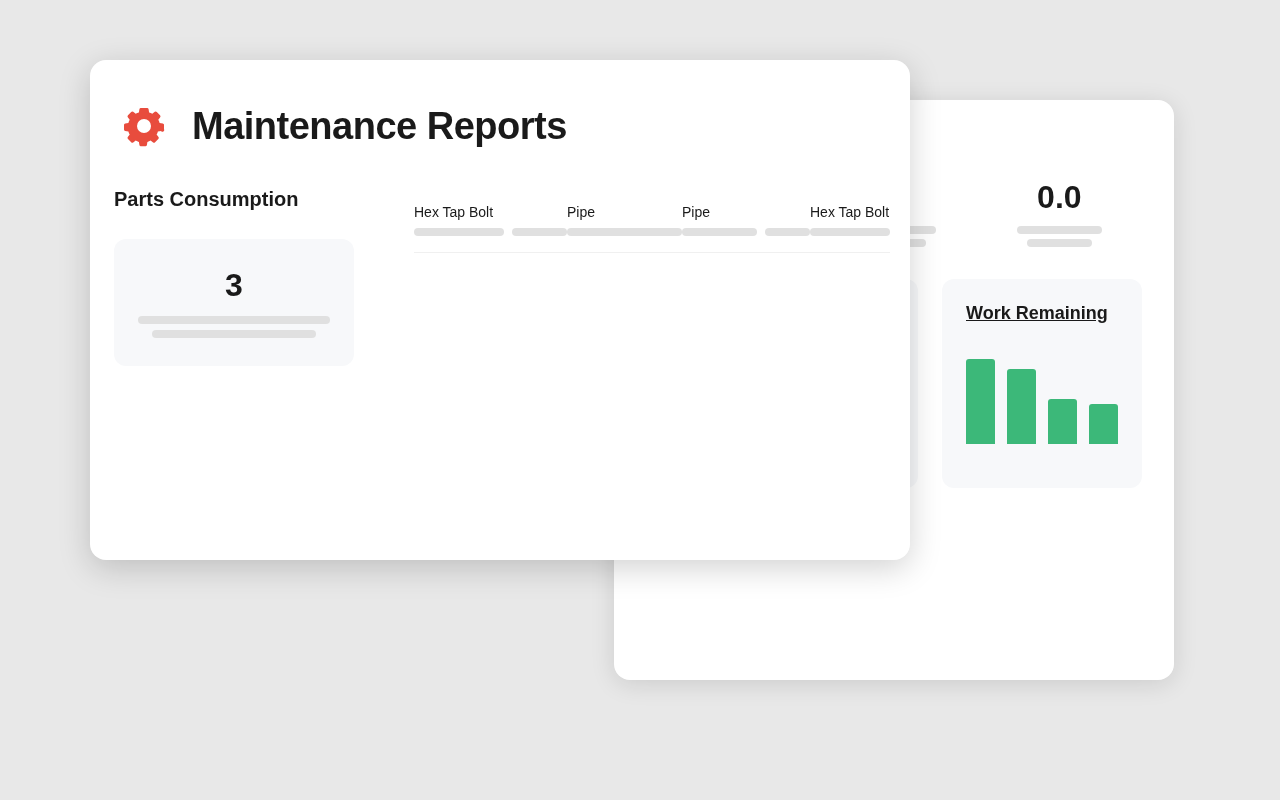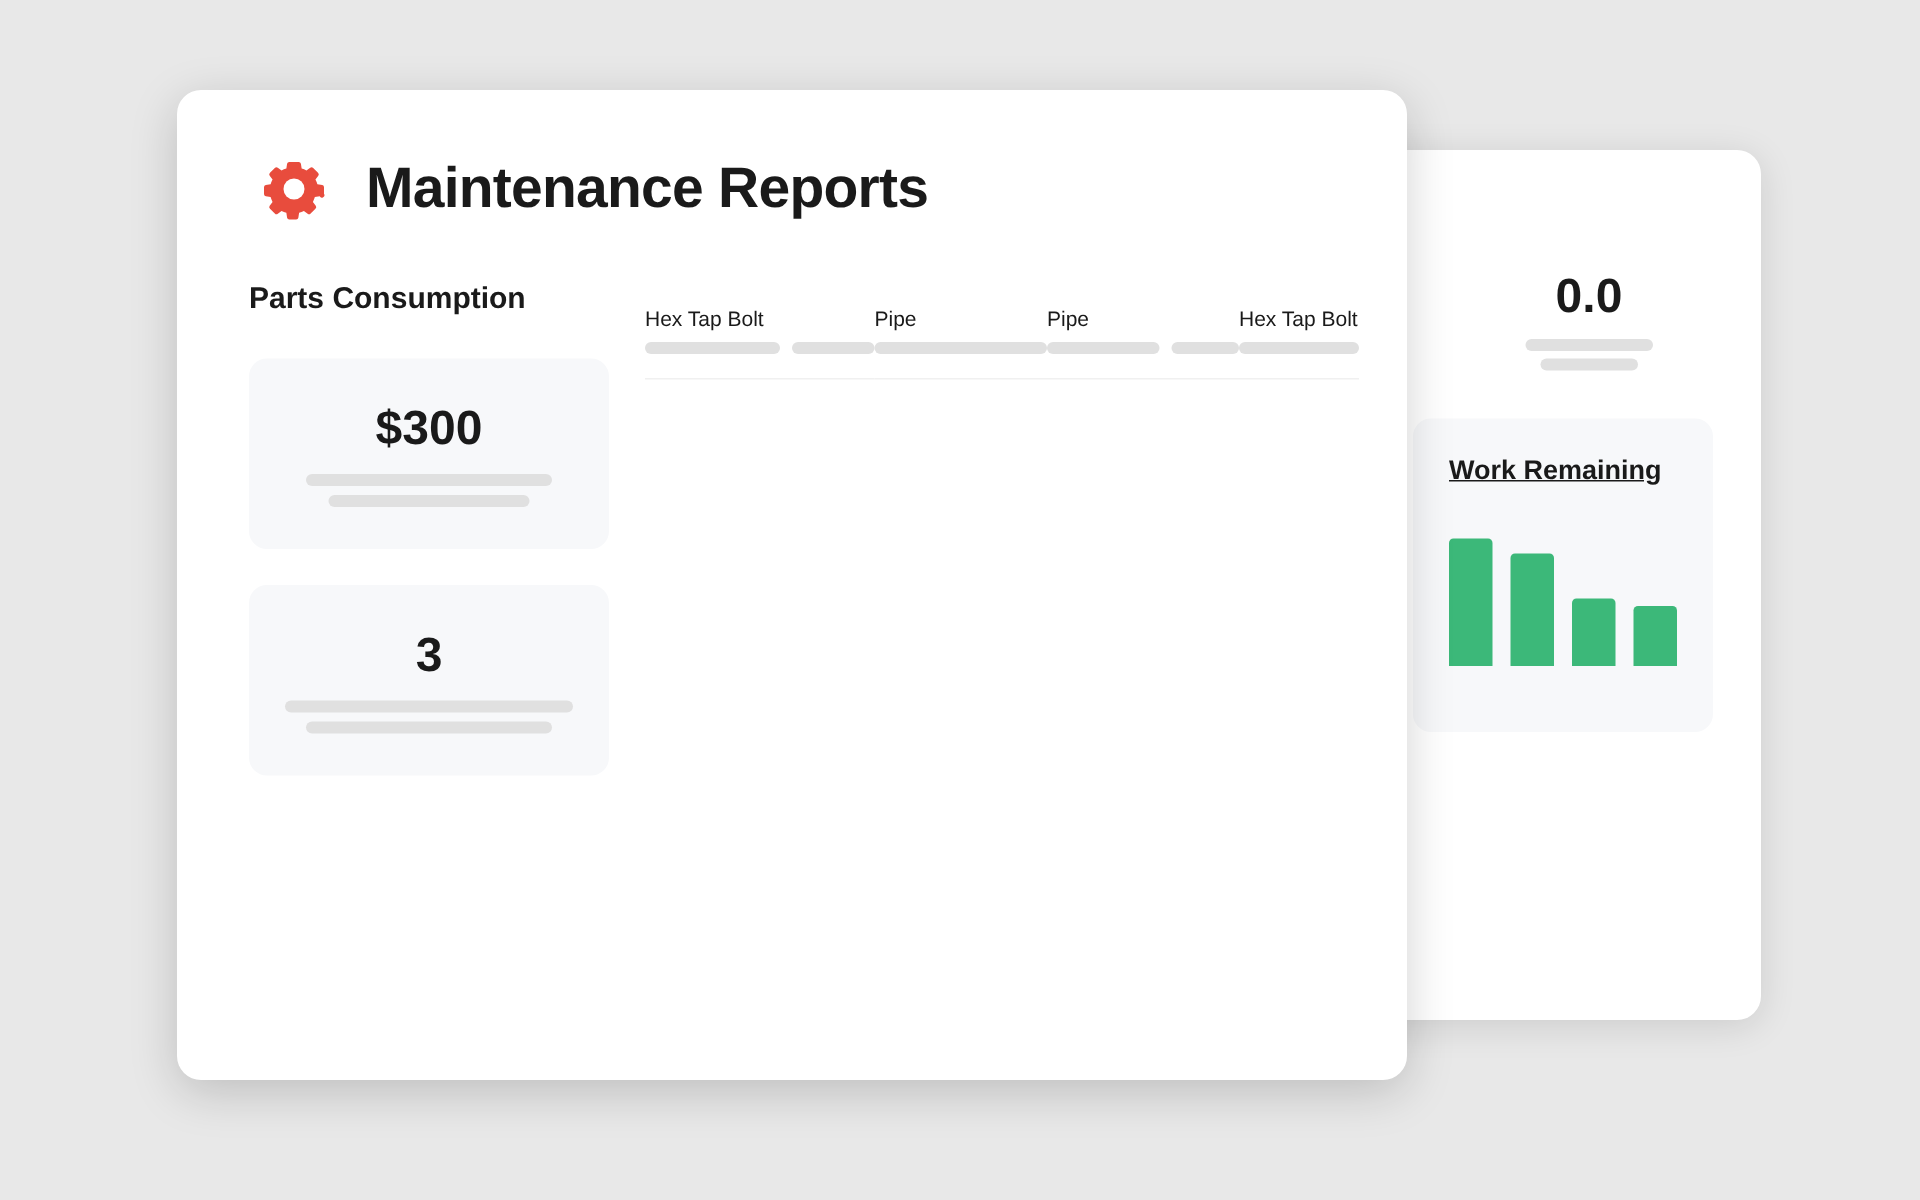--- a/index.html
+++ b/index.html
@@ -32,27 +32,26 @@
       box-shadow: 0 4px 24px rgba(0,0,0,0.12);
       padding: 32px;
     }
 
     
     .card-front {
       position: absolute;
       top: 0;
       left: 0;
       width: 820px;
-      height: 660px;
+      height: 500px;
       background: #fff;
       border-radius: 16px;
       box-shadow: 0 8px 32px rgba(0,0,0,0.18);
-      padding: 36px 48px;
+      padding: 36px 24px;
       z-index: 2;
-      margin-left: 28px;
     }
 
     
     .header {
       display: flex;
       align-items: center;
       gap: 18px;
       margin-bottom: 32px;
     }
 
@@ -65,21 +64,21 @@
     .header-title {
       font-size: 38px;
       font-weight: 700;
       color: #1a1a1a;
       letter-spacing: -0.5px;
     }
 
     
     .main-content {
       display: flex;
-      gap: 24px;
+      gap: 60px;
     }
 
     
     .left-col {
       width: 240px;
       flex-shrink: 0;
     }
 
     .section-title {
       font-size: 20px;
@@ -354,27 +353,20 @@
         <circle cx="30" cy="30" r="7" fill="#fff"></circle>
       </svg>
       <h1 class="header-title">Maintenance Reports</h1>
     </div>
 
     <div class="main-content">
 
       <div class="left-col">
         <div class="section-title">Parts Consumption</div>
 
-        <div class="stat-card">
-          <div class="stat-value">$300</div>
-          <div class="stat-bar-group">
-            <div class="bar-placeholder medium"></div>
-            <div class="bar-placeholder short"></div>
-          </div>
-        </div>
 
         <div class="stat-card">
           <div class="stat-value">3</div>
           <div class="stat-bar-group">
             <div class="bar-placeholder long"></div>
             <div class="bar-placeholder medium"></div>
           </div>
         </div>
       </div>
 

